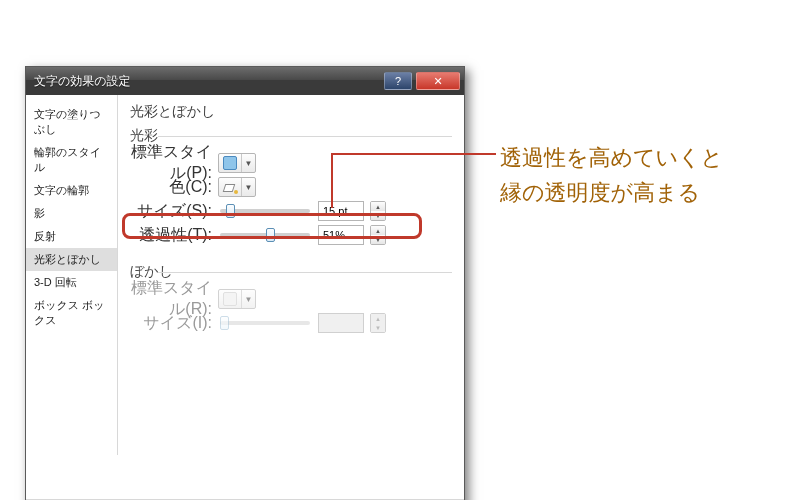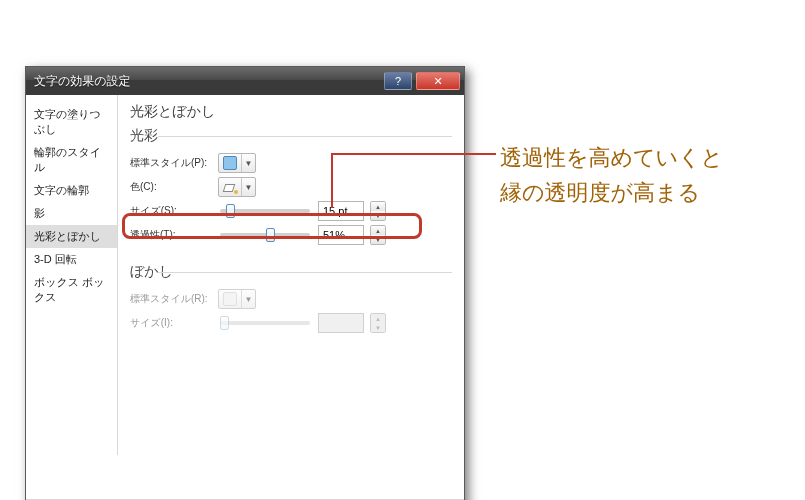--- a/index.html
+++ b/index.html
@@ -83,21 +83,21 @@
     right: 0;
     top: 50%;
     border-top: 1px solid #d8d8d8;
   }
   .row {
     display: flex;
     align-items: center;
     height: 24px;
     gap: 6px;
   }
-  .row-label { width: 82px; font-size: 10px; color: #333; }
+  .row-label { width: 82px; font-size: 16px; color: #333; text-align: right; }
   .row-label.disabled { color: #9a9a9a; }
   .dropdown-btn {
     display: inline-flex;
     align-items: center;
     border: 1px solid #b5b5b5;
     background: linear-gradient(#fdfdfd,#eaeaea);
     height: 20px;
     border-radius: 2px;
   }
   .dropdown-main {
@@ -225,20 +225,21 @@
       <span>✕</span>
     </div>
   </div>
 
   <div class="dialog-body">
     <div class="sidebar">
       <div class="sidebar-item"><span>文字の塗りつぶし</span></div>
       <div class="sidebar-item"><span>輪郭のスタイル</span></div>
       <div class="sidebar-item"><span>文字の輪郭</span></div>
       <div class="sidebar-item"><span>影</span></div>
+      <div class="sidebar-item"><span>反射</span></div>
       <div class="sidebar-item selected"><span>光彩とぼかし</span></div>
       <div class="sidebar-item"><span>3-D 回転</span></div>
       <div class="sidebar-item"><span>ボックス ボックス</span></div>
     </div>
 
     <div class="main">
       <div class="main-title">光彩とぼかし</div>
 
       <div class="group-label">光彩</div>
 

